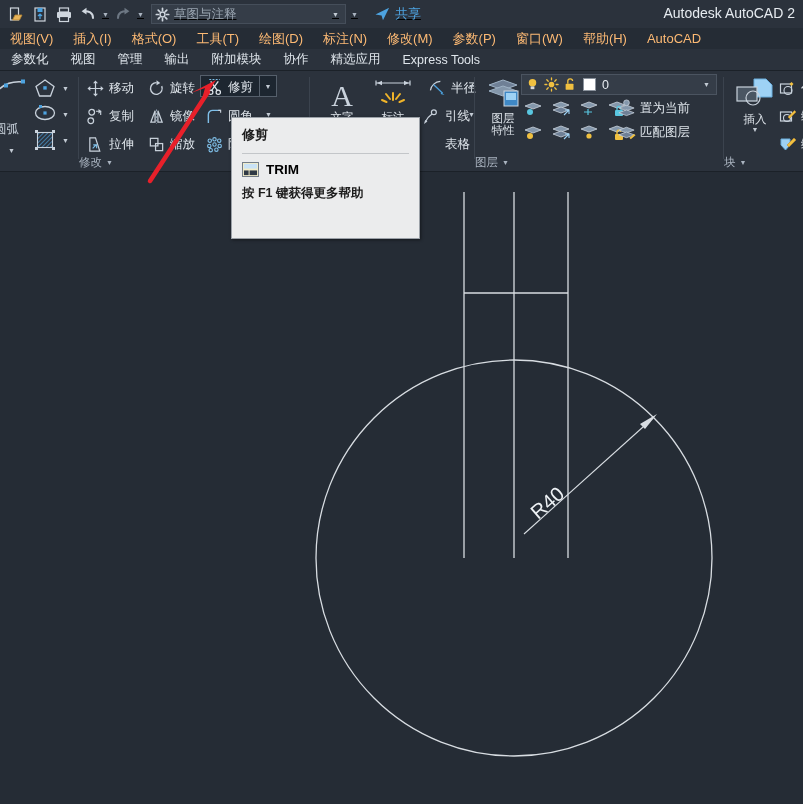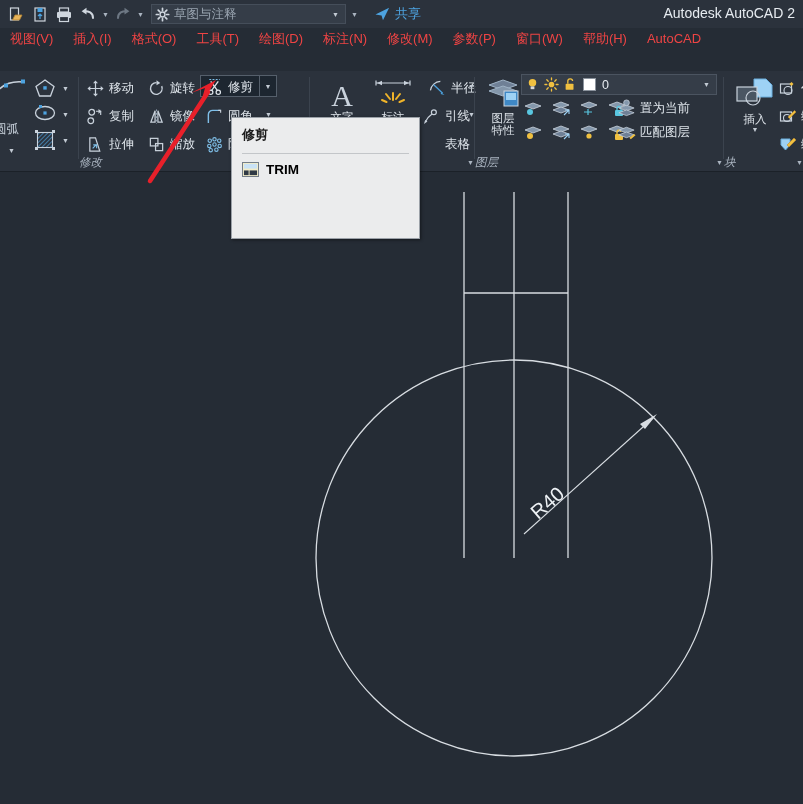--- a/index.html
+++ b/index.html
@@ -9,21 +9,21 @@
     font-family: "Liberation Sans", sans-serif;
     overflow: hidden;
   }
   #app { position: relative; width: 803px; height: 804px; background: #252c35; }
 
   
   .titlebar {
     position: absolute; top: 0; left: 0; width: 803px; height: 28px;
     background: #2b323c; display: flex; align-items: center;
   }
-  .qat { display: flex; align-items: center; gap: 2px; padding-left: 5px; }
+  .qat { display: flex; align-items: center; gap: 2px; padding-left: 5px; text-decoration: underline; }
   .qa-btn {
     width: 22px; height: 22px; display: flex; align-items: center; justify-content: center;
     color: #cfd6de;
   }
   .qa-btn svg { display: block; }
   .mini-caret {
     width: 9px; height: 20px; display: flex; align-items: center; justify-content: center;
     font-size: 7px; color: #aab4c0;
   }
   .wsbox {
@@ -40,42 +40,42 @@
   .app-title {
     position: absolute; right: 8px; top: 5px;
     color: #e6ebf0; font-size: 14px; white-space: nowrap;
   }
 
   
   .menubar {
     position: absolute; top: 28px; left: 0; width: 803px; height: 21px;
     background: #252c35; display: flex; align-items: center;
   }
-  .menu-item { color: #ef4444; font-size: 13px; padding: 0 10px; white-space: nowrap; }
+  .menu-item { color: #fdba74; font-size: 13px; padding: 0 10px; white-space: nowrap; }
 
   
   .tabbar {
     position: absolute; top: 49px; left: 0; width: 803px; height: 22px;
     background: #2b323c; display: flex; align-items: center;
     border-bottom: 1px solid #1b2128;
   }
   .tab-item { color: #dfe5eb; font-size: 12.5px; padding: 0 11px; white-space: nowrap; }
 
   
   .ribbon {
     position: absolute; top: 71px; left: 0; width: 803px; height: 101px;
     background: #2b323c; border-bottom: 1px solid #1b2128;
     overflow: hidden;
   }
   .panel { position: absolute; top: 0; height: 101px; }
   .panel-sep { position: absolute; top: 6px; width: 1px; height: 82px; background: #3b434e; }
   .panel-title {
     position: absolute; bottom: 2px; width: 100%;
     text-align: center; color: #aab4c0; font-size: 11.5px;
-    display: flex; align-items: center; justify-content: space-between; gap: 4px; font-style: italic;
+    display: flex; align-items: center; justify-content: flex-start; gap: 4px;
   }
   .panel-title .tcaret { font-size: 7px; }
 
   .big-btn { position: absolute; display: flex; flex-direction: column;
      align-items: center; color: #dfe5eb; font-size: 11.5px; }
   .big-btn .lbl { margin-top: 1px; line-height: 11px; text-align: center; }
 
   .row-btn {
     position: absolute; display: flex; align-items: center; gap: 4px;
     color: #dfe5eb; font-size: 12.5px; height: 22px; padding: 0 2px;
@@ -208,20 +208,30 @@
     <div class="menu-item">工具(T)</div>
     <div class="menu-item">绘图(D)</div>
     <div class="menu-item">标注(N)</div>
     <div class="menu-item">修改(M)</div>
     <div class="menu-item">参数(P)</div>
     <div class="menu-item">窗口(W)</div>
     <div class="menu-item">帮助(H)</div>
     <div class="menu-item">AutoCAD</div>
   </div>
 
+  <div class="tabbar">
+    <div class="tab-item">参数化</div>
+    <div class="tab-item">视图</div>
+    <div class="tab-item">管理</div>
+    <div class="tab-item">输出</div>
+    <div class="tab-item">附加模块</div>
+    <div class="tab-item">协作</div>
+    <div class="tab-item">精选应用</div>
+    <div class="tab-item">Express Tools</div>
+  </div>
 
   <div class="ribbon">
 
     <div class="panel" style="left:0; width:78px;text-decoration:underline;">
       <div style="position:absolute;left:-8px;top:6px">
         <svg width="36" height="24" viewBox="0 0 36 24">
           <path d="M2 19 C9 7 20 4 31 5" stroke="#c9d2dc" stroke-width="1.4" fill="none"></path>
           <rect x="0" y="17" width="4" height="4" fill="#4da3e0"></rect>
           <rect x="12" y="6.5" width="4" height="4" fill="#4da3e0"></rect>
           <rect x="29" y="2.5" width="4" height="4" fill="#4da3e0"></rect>
@@ -627,20 +637,21 @@
     <div class="tt-hr"></div>
     <div class="tt-cmd">
       <svg width="17" height="15" viewBox="0 0 18 16">
         <rect x="0.5" y="0.5" width="17" height="15" fill="#f2ecc9" stroke="#6d7783" stroke-width="1"></rect>
         <rect x="2" y="9" width="5" height="5" fill="#303a45"></rect>
         <rect x="8" y="9" width="8" height="5" fill="#303a45"></rect>
         <rect x="2" y="2" width="14" height="5" fill="#c9e2f5"></rect>
       </svg>
       <span class="tt-cmd-txt">TRIM</span>
     </div>
+    <div class="tt-help">按 F1 键获得更多帮助</div>
   </div>
 
   <svg class="red-arrow" width="803" height="804" viewBox="0 0 803 804">
     <path d="M150 181 L208 92" stroke="#e8202a" stroke-width="4.5" stroke-linecap="round" fill="none"></path>
     <path d="M216 80 L200 106 L205 88 L191 93 Z" fill="#e8202a"></path>
   </svg>
 
   <div class="canvas">
     <svg width="803" height="632" viewBox="0 172 803 632">
 

